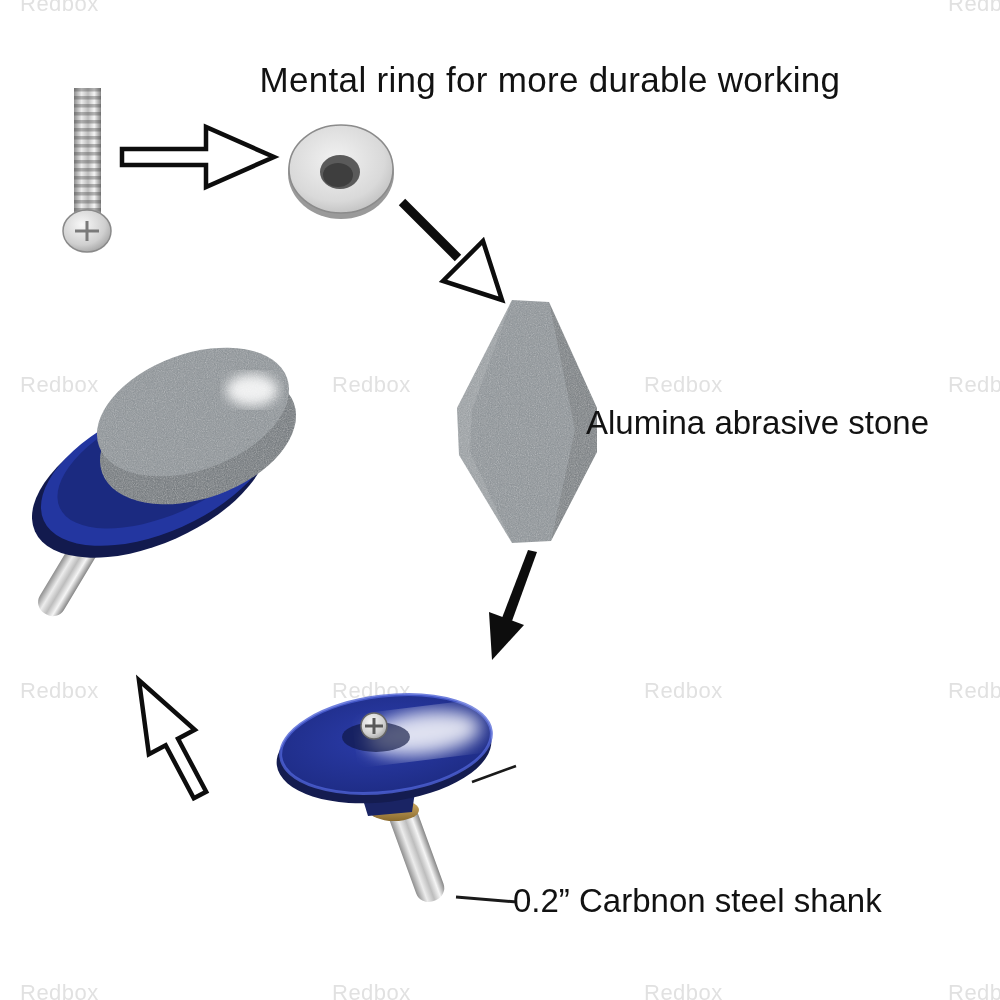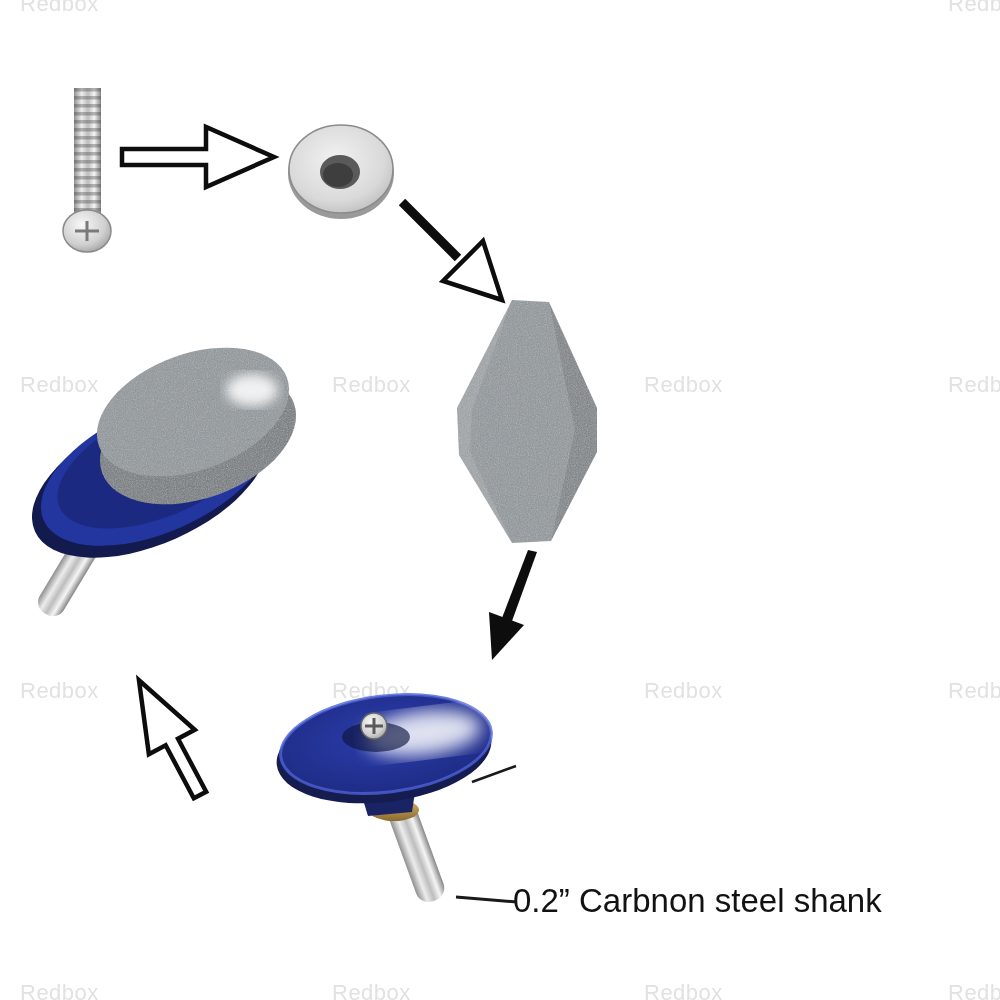--- a/index.html
+++ b/index.html
@@ -143,18 +143,20 @@
       <ellipse cx="424" cy="733" rx="58" ry="22" transform="rotate(-7,424,733)" fill="#ffffff" opacity="0.85" filter="url(#blur9)"></ellipse>
       <ellipse cx="376" cy="737" rx="34" ry="15" fill="#0e1540" opacity="0.65"></ellipse>
       <circle cx="374" cy="726" r="13" fill="url(#silverRadial)" stroke="#666" stroke-width="1.5"></circle>
       <path d="M365,726 h18 M374,718 v16" stroke="#5a5a5a" stroke-width="3" fill="none"></path>
     </g>
 
     <path d="M472,782 L516,766" stroke="#1a1a1a" stroke-width="2.5" fill="none"></path>
     <path d="M456,897 L517,902" stroke="#1a1a1a" stroke-width="3" fill="none"></path>
   </svg>
 
+  <div class="label title" style="left:185px; top:60px; width:730px; text-align:center;">Mental ring for more durable working</div>
 
+  <div class="label ann" style="left:586px; top:404px;">Alumina abrasive stone</div>
 
 
   <div class="label ann" style="left:513px; top:882px;">0.2” Carbnon steel shank</div>
 
 </div>
 
 </body></html>

